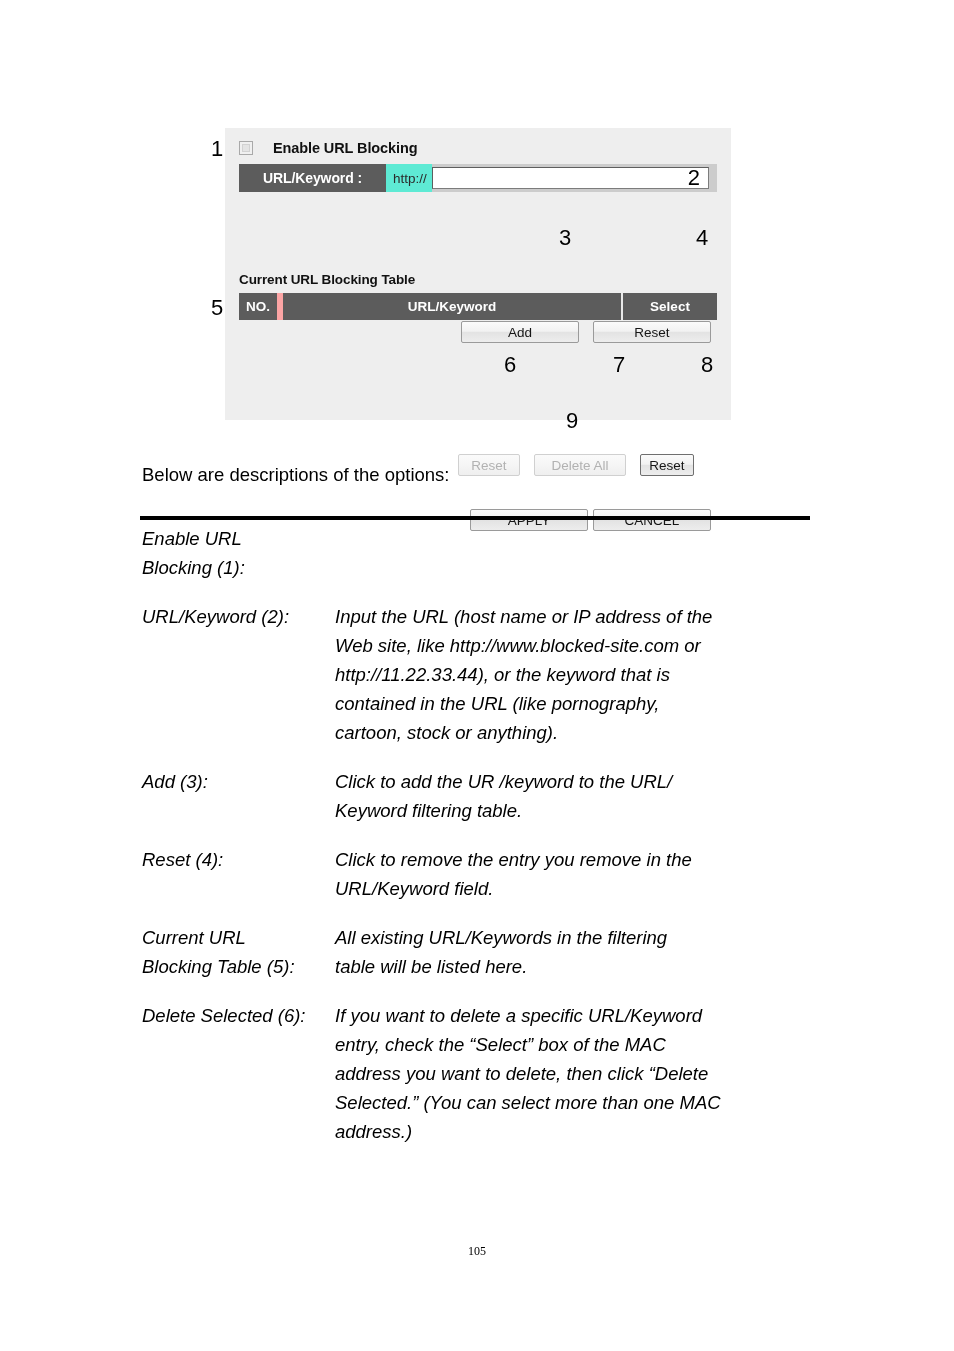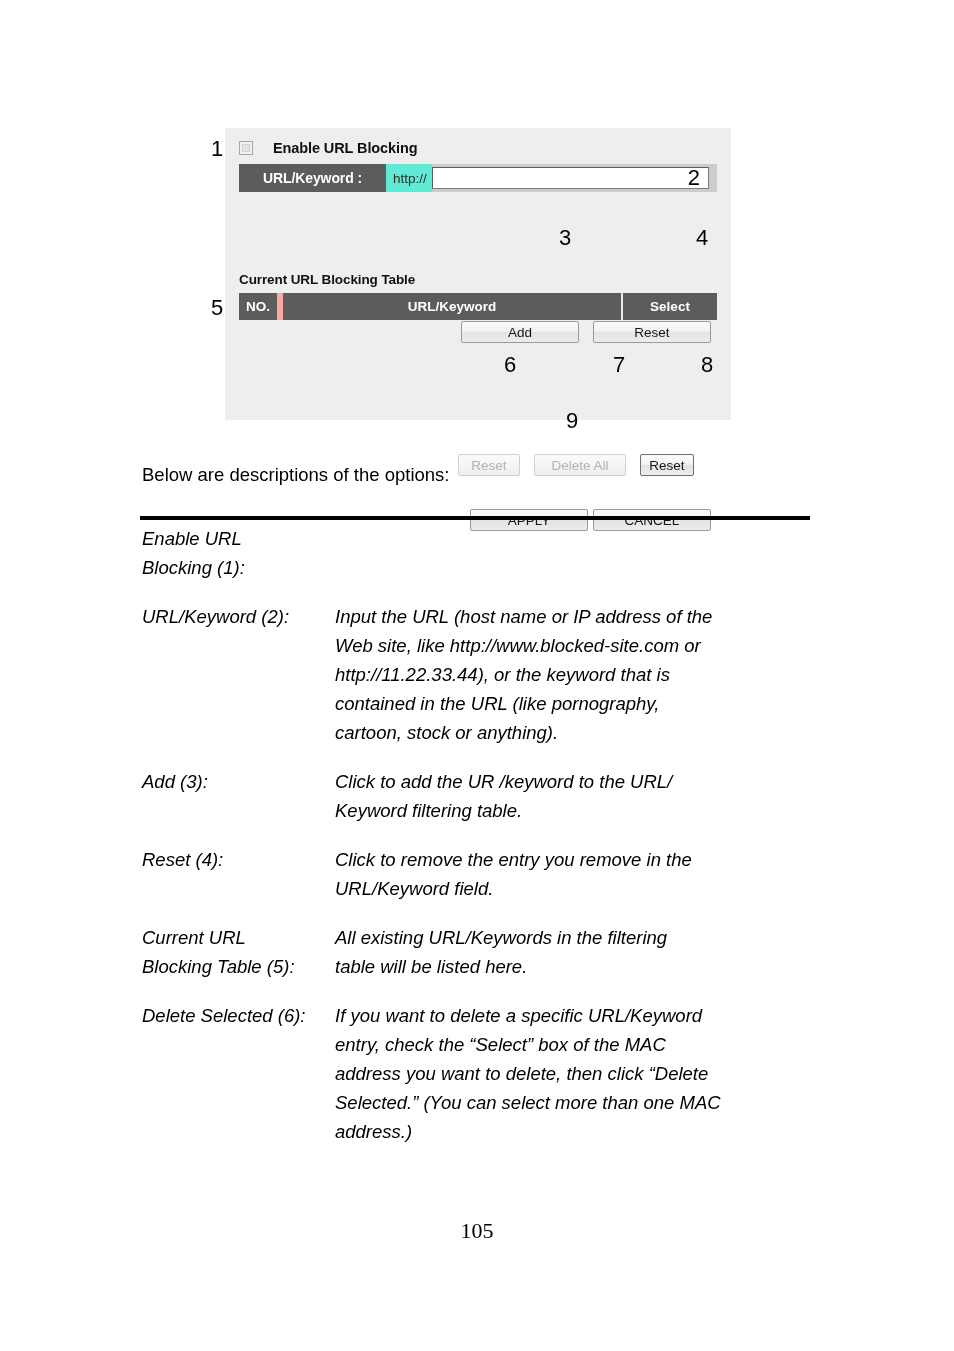--- a/index.html
+++ b/index.html
@@ -247,25 +247,25 @@
   }
   .defdesc {
     flex: 1 1 auto;
     width: 470px;
     white-space: pre-line;
   }
 
   #pagenum {
     position: absolute;
     left: 0;
-    top: 1218px;
+    top: 1244px;
     width: 954px;
     text-align: center;
     font-family: "Liberation Serif", serif;
-    font-size: 22px;
+    font-size: 12px;
     color: #000000;
   }
 </style>
 </head>
 <body>
 
 <div id="figure-wrap">
 
   <div id="router-panel">
 

